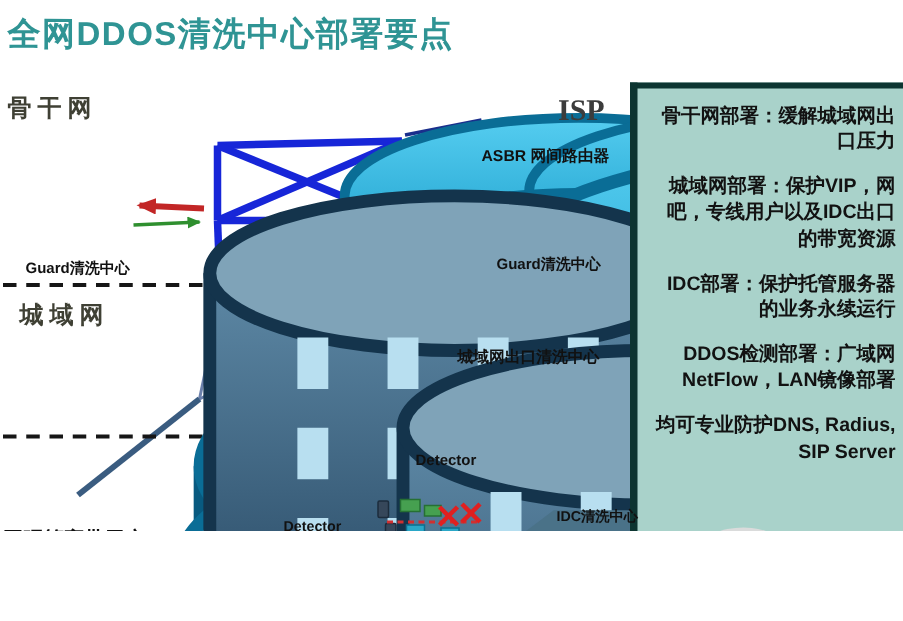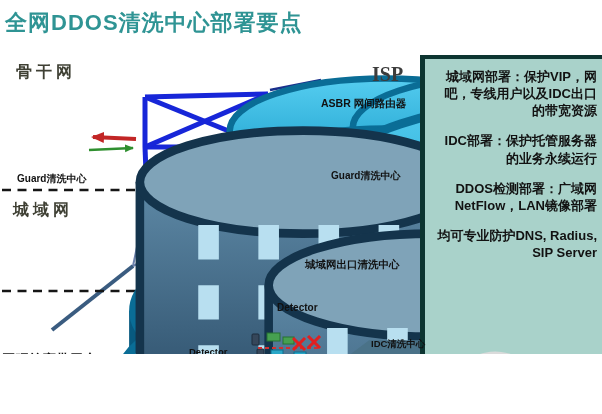--- a/index.html
+++ b/index.html
@@ -2,28 +2,28 @@
 <html><head>
 <meta charset="utf-8">
 <style>
   html,body{margin:0;padding:0;background:#fff;}
   .stage{position:relative;width:602px;height:354px;background:#fff;overflow:hidden;
          font-family:"Liberation Sans",sans-serif;text-align:right;}
   .stage svg.diagram{position:absolute;left:0;top:0;z-index:1;}
   .lbl{position:absolute;z-index:3;white-space:nowrap;color:#111;}
   .title{left:5px;top:8px;font-size:22px;font-weight:bold;color:#2f9494;letter-spacing:1px;}
   .zone{font-size:16px;font-weight:bold;color:#3f4034;letter-spacing:4px;}
-  .zone.backbone{left:16px;top:62px;}
+  .zone.backbone{left:5px;top:62px;}
   .zone.metro{left:13px;top:200px;}
   .small{font-size:10px;font-weight:bold;}
   .guard-left{left:17px;top:172px;}
   .guard-right{left:331px;top:169px;}
   .asbr{left:321px;top:97px;font-size:10.5px;}
   .isp{left:372px;top:63px;font-family:"Liberation Serif",serif;font-size:20px;font-weight:bold;color:#3c3c3c;z-index:2;}
-  .egress{left:305px;top:258px;font-size:10.5px;}
+  .egress{left:305px;top:231px;font-size:10.5px;}
   .netbar{left:2px;top:351px;font-size:13.5px;font-weight:bold;}
   .ddn{left:36px;top:333px;font-size:9px;font-weight:bold;color:#fff;}
   .vip{left:155px;top:358px;font-size:14px;font-weight:bold;}
   .det-vip{left:189px;top:346px;font-size:9.5px;}
   .det-idc{left:277px;top:302px;}
   .idc-clean{left:371px;top:338px;font-size:9.5px;}
   .idc-big{left:384px;top:362px;font-size:18px;font-weight:bold;color:#a16207;letter-spacing:1px;}
   .panel{position:absolute;left:420px;top:55px;width:182px;height:359px;z-index:2;
          background:#a9d2ca;border-left:5px solid #0d3531;border-top:4px solid #0d3531;
          box-sizing:border-box;padding:9px 5px 4px 10px;}
@@ -253,20 +253,21 @@
 <div class="lbl isp">ISP</div>
 <div class="lbl small egress">城域网出口清洗中心</div>
 <div class="lbl netbar">网吧等宽带用户</div>
 <div class="lbl ddn">DDN</div>
 <div class="lbl small det-vip">Detector</div>
 <div class="lbl small det-idc">Detector</div>
 <div class="lbl small idc-clean">IDC清洗中心</div>
 <div class="lbl idc-big">IDC</div>
 
 <aside class="panel">
+  <p>骨干网部署：缓解城域网出口压力</p>
   <p>城域网部署：保护VIP，网吧，专线用户以及IDC出口的带宽资源</p>
   <p>IDC部署：保护托管服务器的业务永续运行</p>
   <p>DDOS检测部署：广域网 NetFlow，LAN镜像部署</p>
   <p>均可专业防护DNS, Radius,  SIP Server</p>
 </aside>
 
 <div class="wm-circle"></div>
 <div class="wm-site">ybx8.cn</div>
 <div class="wm-brand">电子发烧友</div>
 <div class="wm-url">www.elecfans.com</div>

